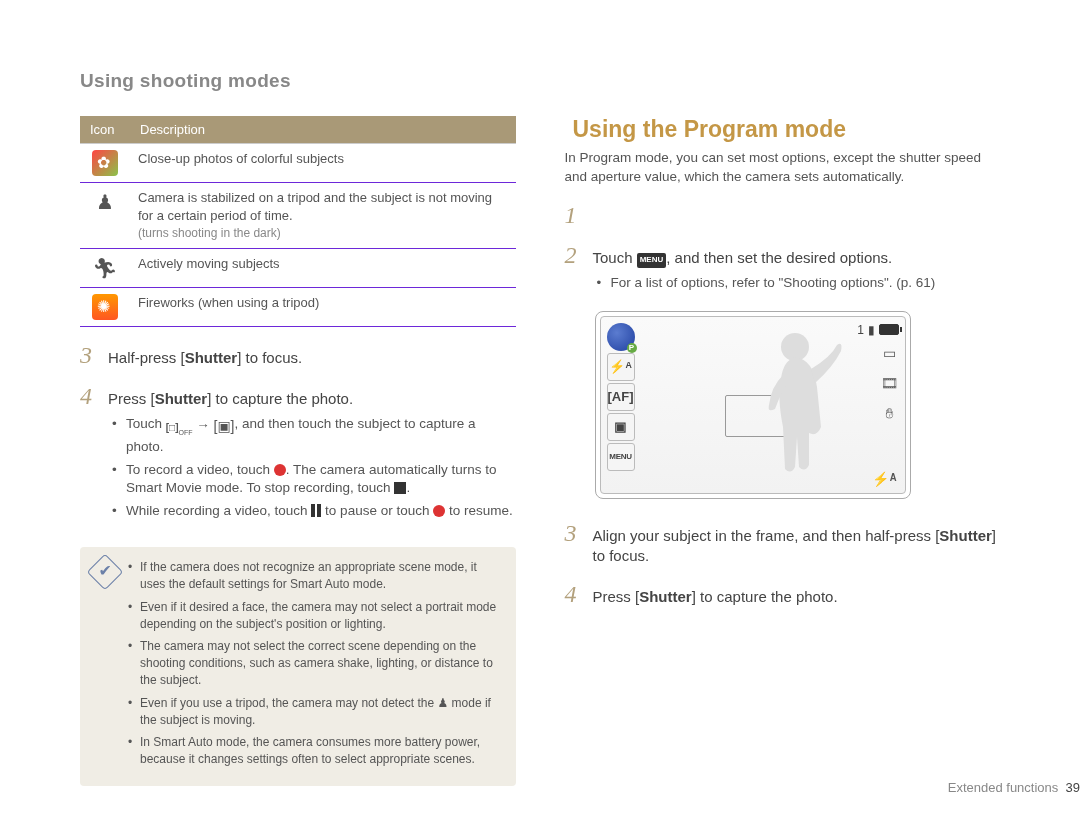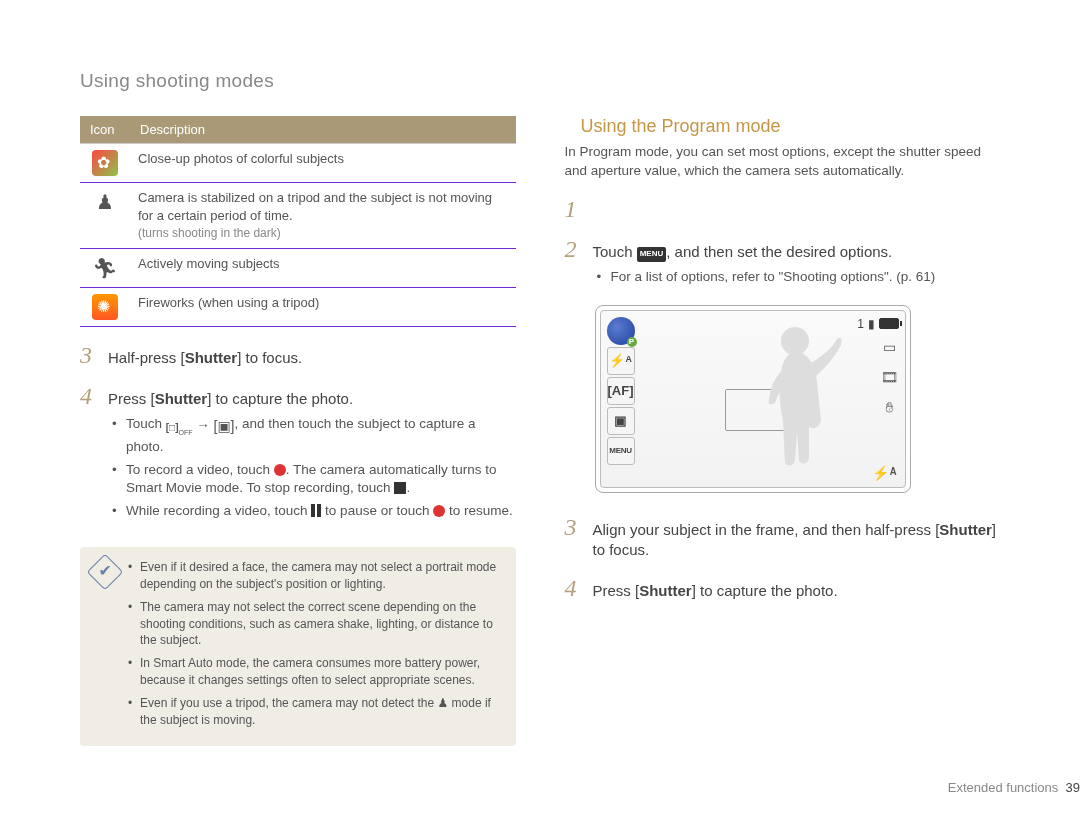--- a/index.html
+++ b/index.html
@@ -12,21 +12,21 @@
     width: 1080px;
     height: 815px;
     position: relative;
   }
   .page {
     padding: 70px 80px 40px 80px;
   }
   .section-title {
     font-size: 19px;
     color: #888;
-    font-weight: 400;
+    font-weight: 700;
     margin-bottom: 24px;
     letter-spacing: 0.3px;
   }
   .columns {
     display: flex;
     gap: 49px;
   }
   .col {
     flex: 1;
     min-width: 0;
@@ -202,23 +202,23 @@
     margin-bottom: 6px;
   }
   .note-box li::before {
     content: "•";
     position: absolute;
     left: 0; top: 0;
   }
   
   h2.program-title {
     color: #c49746;
-    font-size: 18px;
-    font-weight: 400;
-    margin: 0 0 6px 16px;
+    font-size: 23px;
+    font-weight: 700;
+    margin: 0 0 6px 8px;
   }
   .intro {
     font-size: 13.5px;
     color: #555;
     line-height: 1.4;
     margin-bottom: 4px;
   }
   .ic-menu {
     display: inline-block;
     background: #333;
@@ -432,26 +432,27 @@
             <li>
               <span>While recording a video, touch </span><span class="ic-pause"></span><span> to pause or touch </span><span class="ic-rec"></span><span> to resume.</span>
             </li>
           </ul>
         </div>
       </div>
 
       <div class="note-box">
         <div class="note-icon"></div>
         <ul>
+          <li>If the camera does not recognize an appropriate scene mode, it uses the default settings for Smart Auto mode.</li>
           <li>Even if it desired a face, the camera may not select a portrait mode depending on the subject's position or lighting.</li>
           <li>The camera may not select the correct scene depending on the shooting conditions, such as camera shake, lighting, or distance to the subject.</li>
-          <li>In Smart Auto mode, the camera consumes more battery power, because it changes settings often to select appropriate scenes.</li>
           <li>
             <span>Even if you use a tripod, the camera may not detect the </span><span>♟︎</span><span> mode if the subject is moving.</span>
           </li>
+          <li>In Smart Auto mode, the camera consumes more battery power, because it changes settings often to select appropriate scenes.</li>
         </ul>
       </div>
     </div>
 
     <div class="col">
       <h2 class="program-title">Using the Program mode</h2>
       <div class="intro">In Program mode, you can set most options, except the shutter speed and aperture value, which the camera sets automatically.</div>
 
       <div class="step">
         <div class="step-num">1</div>

